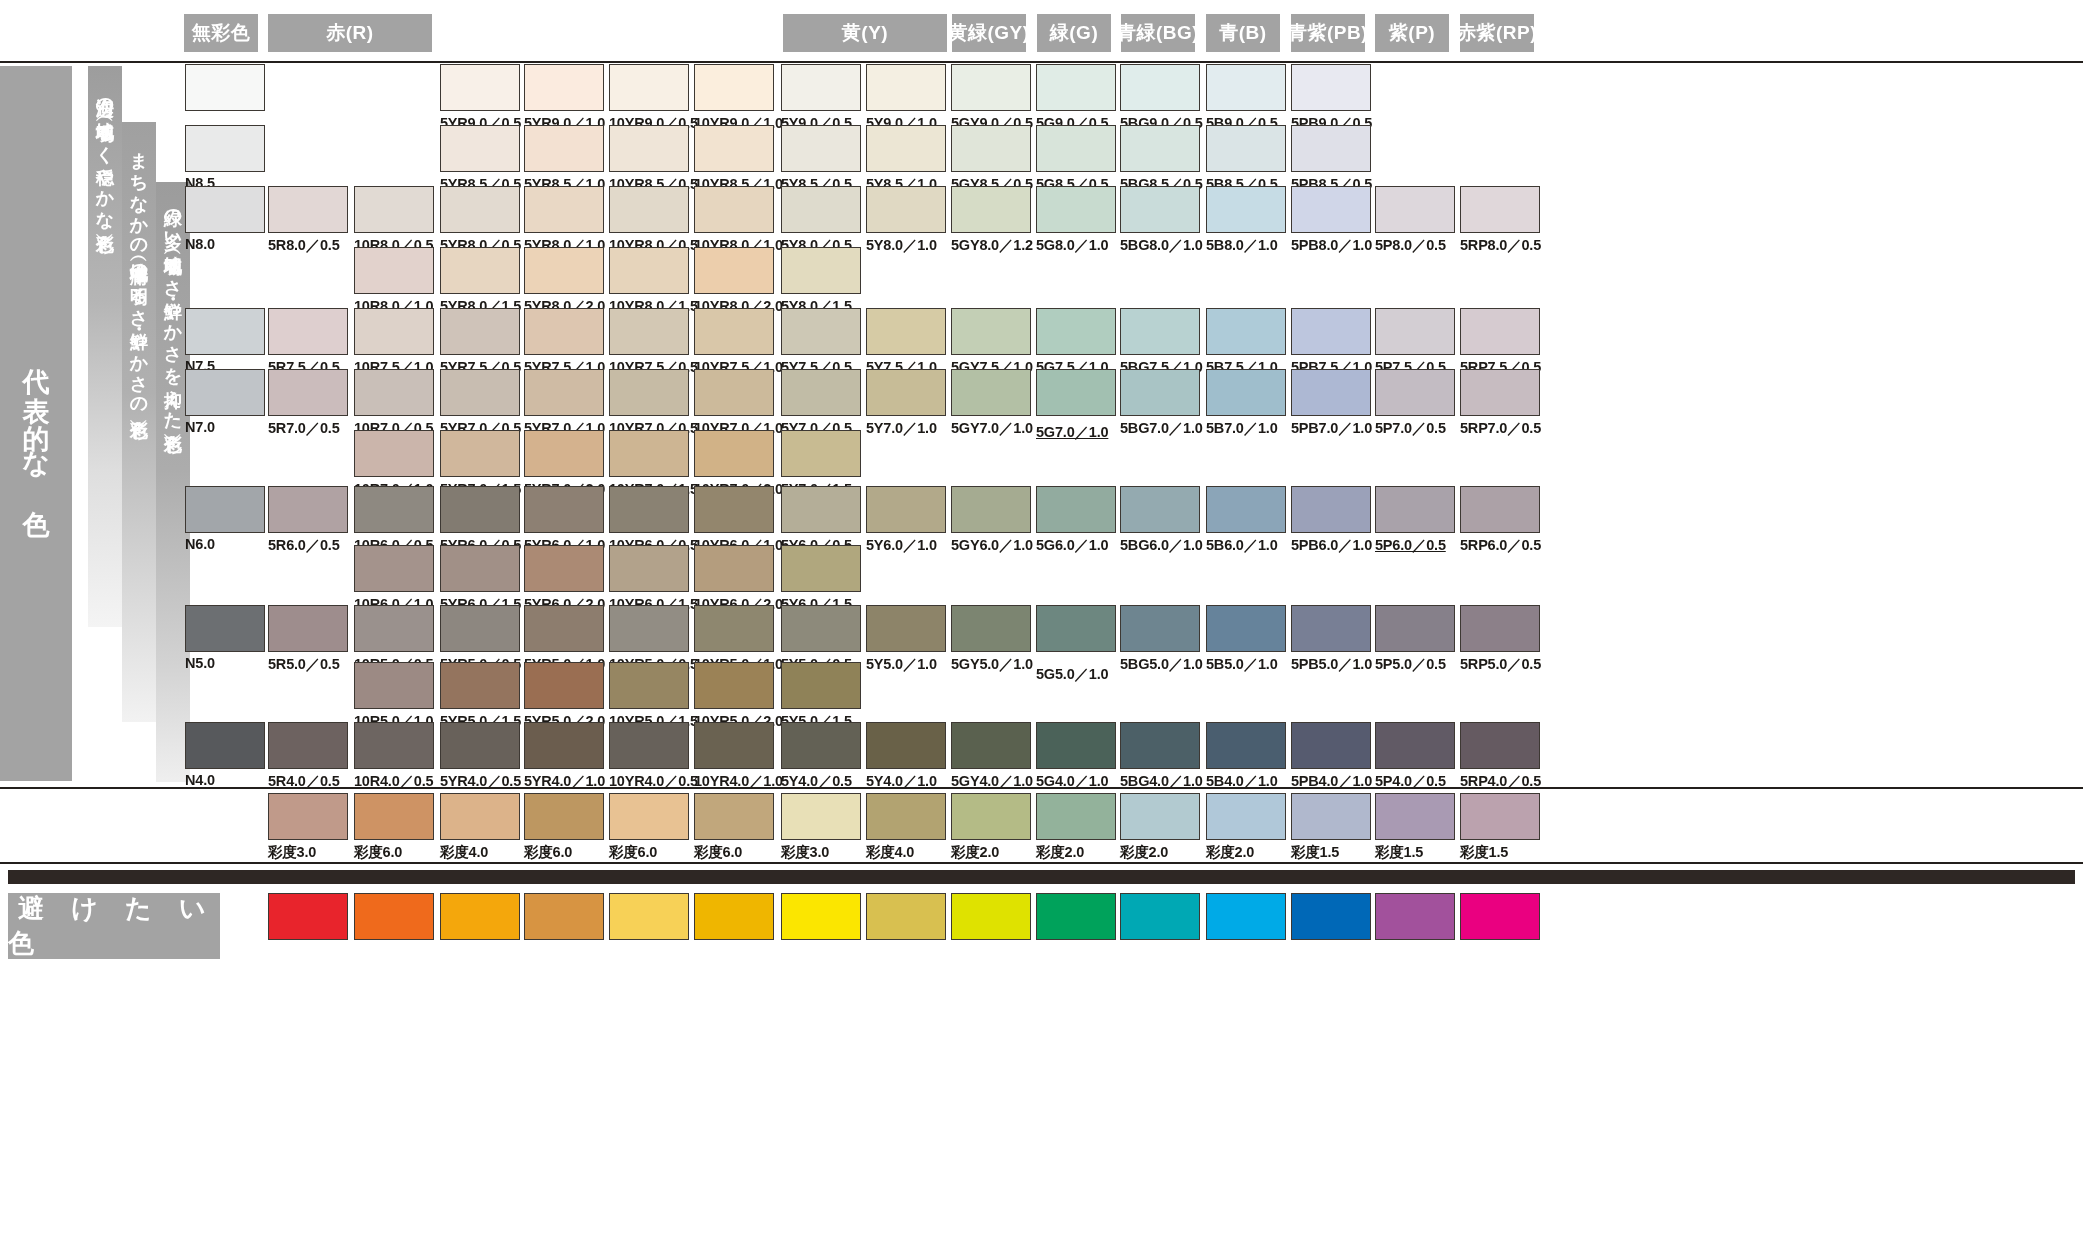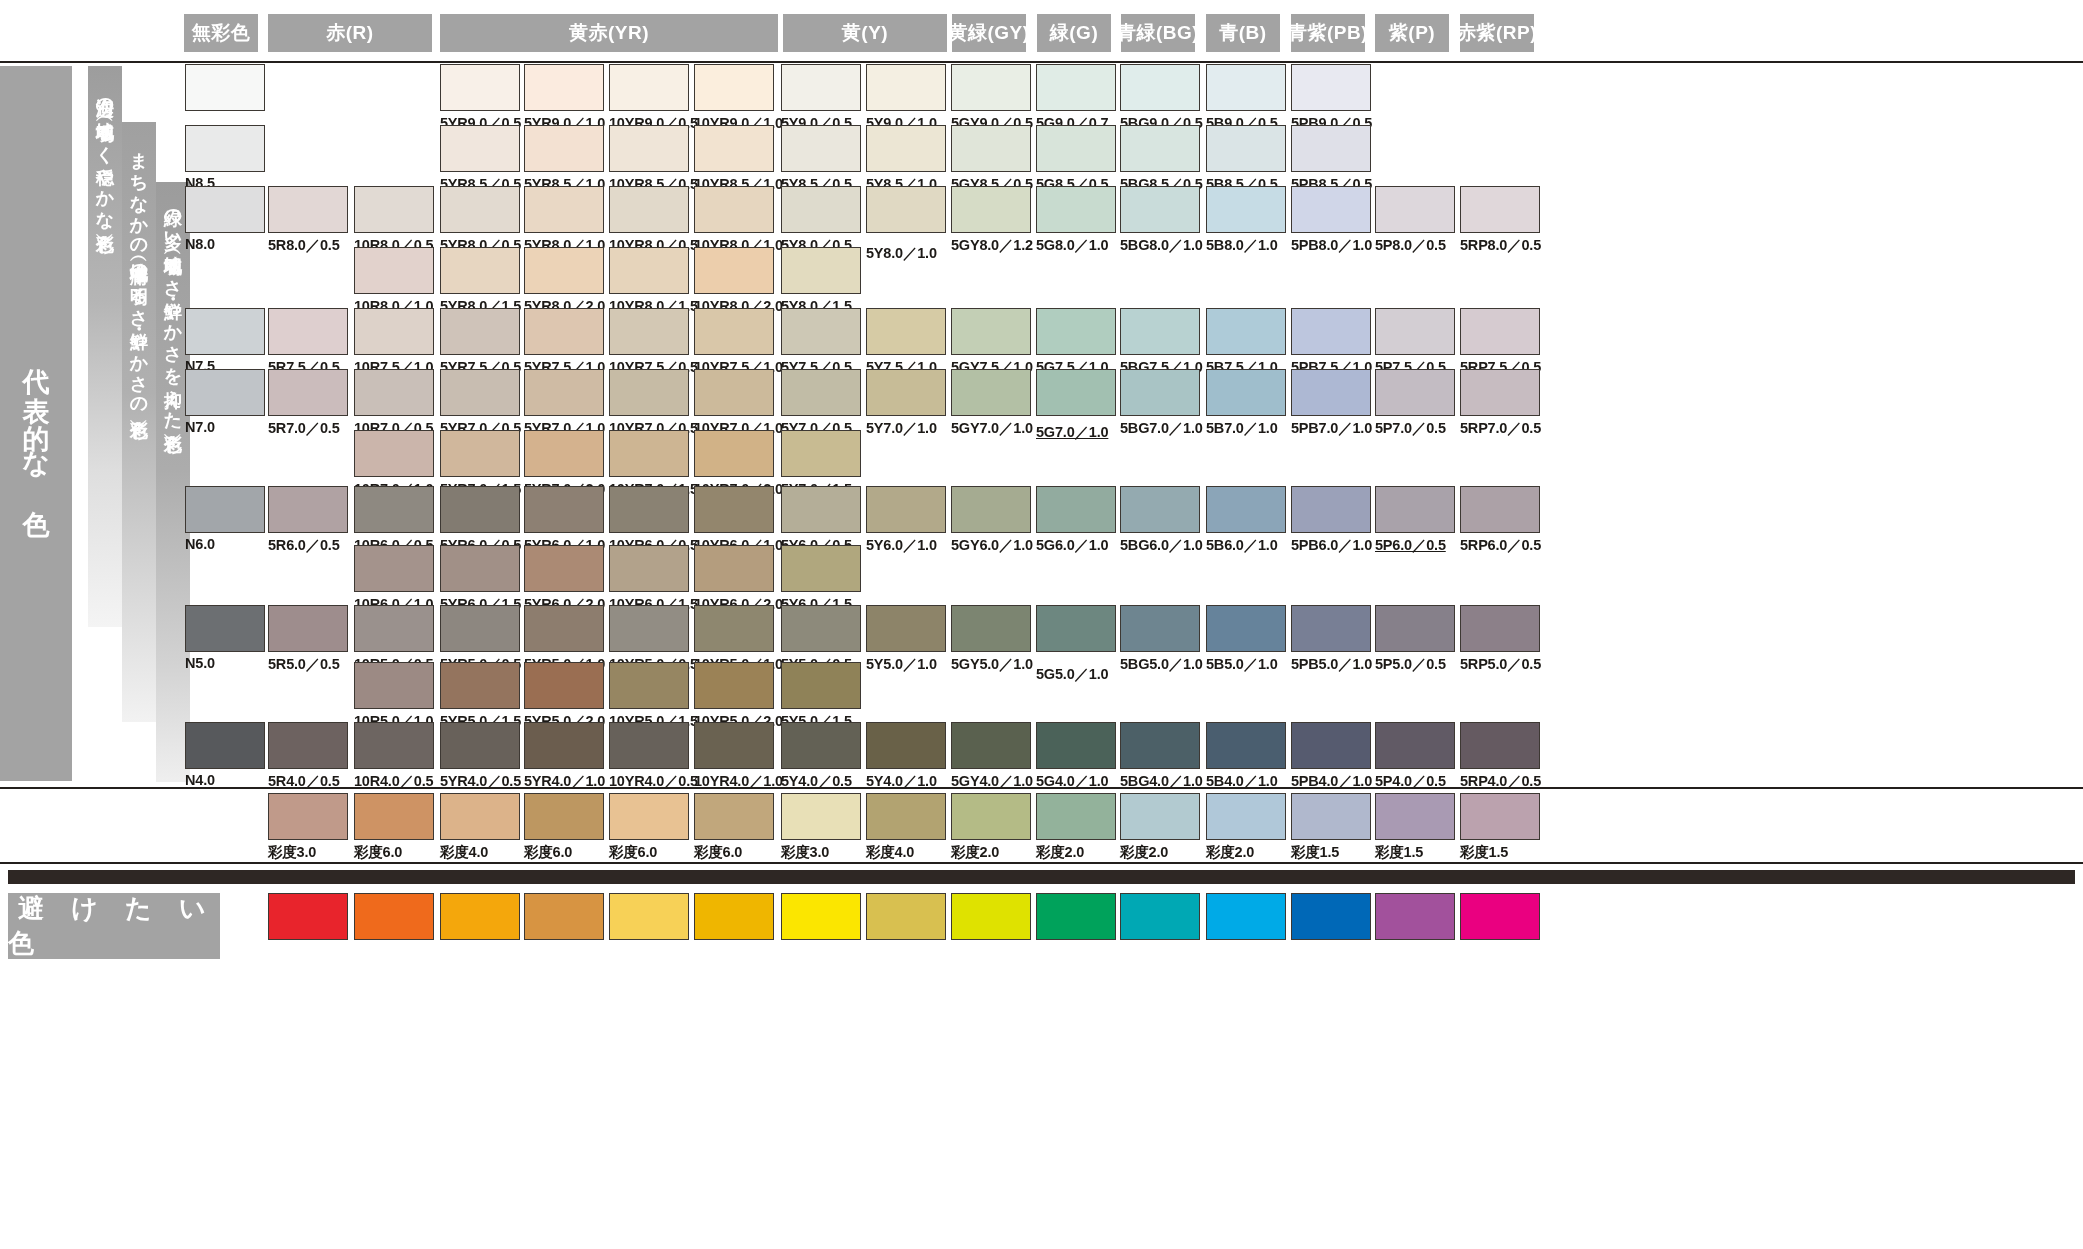--- a/index.html
+++ b/index.html
@@ -106,21 +106,20 @@
     position: absolute;
     background: #231f1c;
   }
 </style>
 </head>
 <body>
 
 <div id="page">
     <div class="hue-head" style="left:184px; top:14px; width:74px;">無彩色</div>
     <div class="hue-head" style="left:268px; top:14px; width:164px;">赤(R)</div>
-    <div class="hue-head" style="left:440px; top:14px; width:338px;">黄赤(YR)</div>
     <div class="hue-head" style="left:783px; top:14px; width:164px;">黄(Y)</div>
     <div class="hue-head" style="left:952px; top:14px; width:74px;">黄緑(GY)</div>
     <div class="hue-head" style="left:1037px; top:14px; width:74px;">緑(G)</div>
     <div class="hue-head" style="left:1121px; top:14px; width:74px;">青緑(BG)</div>
     <div class="hue-head" style="left:1206px; top:14px; width:74px;">青(B)</div>
     <div class="hue-head" style="left:1291px; top:14px; width:74px;">青紫(PB)</div>
     <div class="hue-head" style="left:1375px; top:14px; width:74px;">紫(P)</div>
     <div class="hue-head" style="left:1460px; top:14px; width:74px;">赤紫(RP)</div>
     <div class="rule" style="left:0px; top:61px; width:2083px; height:2px;"></div>
     <div class="vblock main" style="left:0px; top:66px; width:72px; height:715px;">代 表 的 な 色</div>
@@ -137,21 +136,21 @@
     <div class="cap" style="left:609px; top:114px;">10YR9.0／0.5</div>
     <div class="swatch" style="left:694px; top:64px; width:80px; height:47px; background:#fbeedd;"></div>
     <div class="cap" style="left:694px; top:114px;">10YR9.0／1.0</div>
     <div class="swatch" style="left:781px; top:64px; width:80px; height:47px; background:#f2f0e9;"></div>
     <div class="cap" style="left:781px; top:114px;">5Y9.0／0.5</div>
     <div class="swatch" style="left:866px; top:64px; width:80px; height:47px; background:#f4efe2;"></div>
     <div class="cap" style="left:866px; top:114px;">5Y9.0／1.0</div>
     <div class="swatch" style="left:951px; top:64px; width:80px; height:47px; background:#e9eee5;"></div>
     <div class="cap" style="left:951px; top:114px;">5GY9.0／0.5</div>
     <div class="swatch" style="left:1036px; top:64px; width:80px; height:47px; background:#e0ece6;"></div>
-    <div class="cap" style="left:1036px; top:114px;">5G9.0／0.7</div>
+    <div class="cap" style="left:1036px; top:114px;">5G9.0／0.5</div>
     <div class="swatch" style="left:1120px; top:64px; width:80px; height:47px; background:#e0edeb;"></div>
     <div class="cap" style="left:1120px; top:114px;">5BG9.0／0.5</div>
     <div class="swatch" style="left:1206px; top:64px; width:80px; height:47px; background:#e2ecef;"></div>
     <div class="cap" style="left:1206px; top:114px;">5B9.0／0.5</div>
     <div class="swatch" style="left:1291px; top:64px; width:80px; height:47px; background:#e8e9f1;"></div>
     <div class="cap" style="left:1291px; top:114px;">5PB9.0／0.5</div>
     <div class="swatch" style="left:185px; top:125px; width:80px; height:47px; background:#e9eaea;"></div>
     <div class="cap" style="left:185px; top:175px;">N8.5</div>
     <div class="swatch" style="left:440px; top:125px; width:80px; height:47px; background:#f0e6dd;"></div>
     <div class="cap" style="left:440px; top:175px;">5YR8.5／0.5</div>
@@ -185,21 +184,21 @@
     <div class="cap" style="left:440px; top:236px;">5YR8.0／0.5</div>
     <div class="swatch" style="left:524px; top:186px; width:80px; height:47px; background:#e9d8c5;"></div>
     <div class="cap" style="left:524px; top:236px;">5YR8.0／1.0</div>
     <div class="swatch" style="left:609px; top:186px; width:80px; height:47px; background:#e1d9ca;"></div>
     <div class="cap" style="left:609px; top:236px;">10YR8.0／0.5</div>
     <div class="swatch" style="left:694px; top:186px; width:80px; height:47px; background:#e6d6bf;"></div>
     <div class="cap" style="left:694px; top:236px;">10YR8.0／1.0</div>
     <div class="swatch" style="left:781px; top:186px; width:80px; height:47px; background:#dedbcd;"></div>
     <div class="cap" style="left:781px; top:236px;">5Y8.0／0.5</div>
     <div class="swatch" style="left:866px; top:186px; width:80px; height:47px; background:#e0d9c3;"></div>
-    <div class="cap" style="left:866px; top:236px;margin-top:8px;">5Y8.0／1.0</div>
+    <div class="cap" style="left:866px; top:236px;">5Y8.0／1.0</div>
     <div class="swatch" style="left:951px; top:186px; width:80px; height:47px; background:#d6dcc6;"></div>
     <div class="cap" style="left:951px; top:236px;">5GY8.0／1.2</div>
     <div class="swatch" style="left:1036px; top:186px; width:80px; height:47px; background:#c8dbcf;"></div>
     <div class="cap" style="left:1036px; top:236px;">5G8.0／1.0</div>
     <div class="swatch" style="left:1120px; top:186px; width:80px; height:47px; background:#c9dcda;"></div>
     <div class="cap" style="left:1120px; top:236px;">5BG8.0／1.0</div>
     <div class="swatch" style="left:1206px; top:186px; width:80px; height:47px; background:#c6dce5;"></div>
     <div class="cap" style="left:1206px; top:236px;">5B8.0／1.0</div>
     <div class="swatch" style="left:1291px; top:186px; width:80px; height:47px; background:#d0d6e8;"></div>
     <div class="cap" style="left:1291px; top:236px;">5PB8.0／1.0</div>

